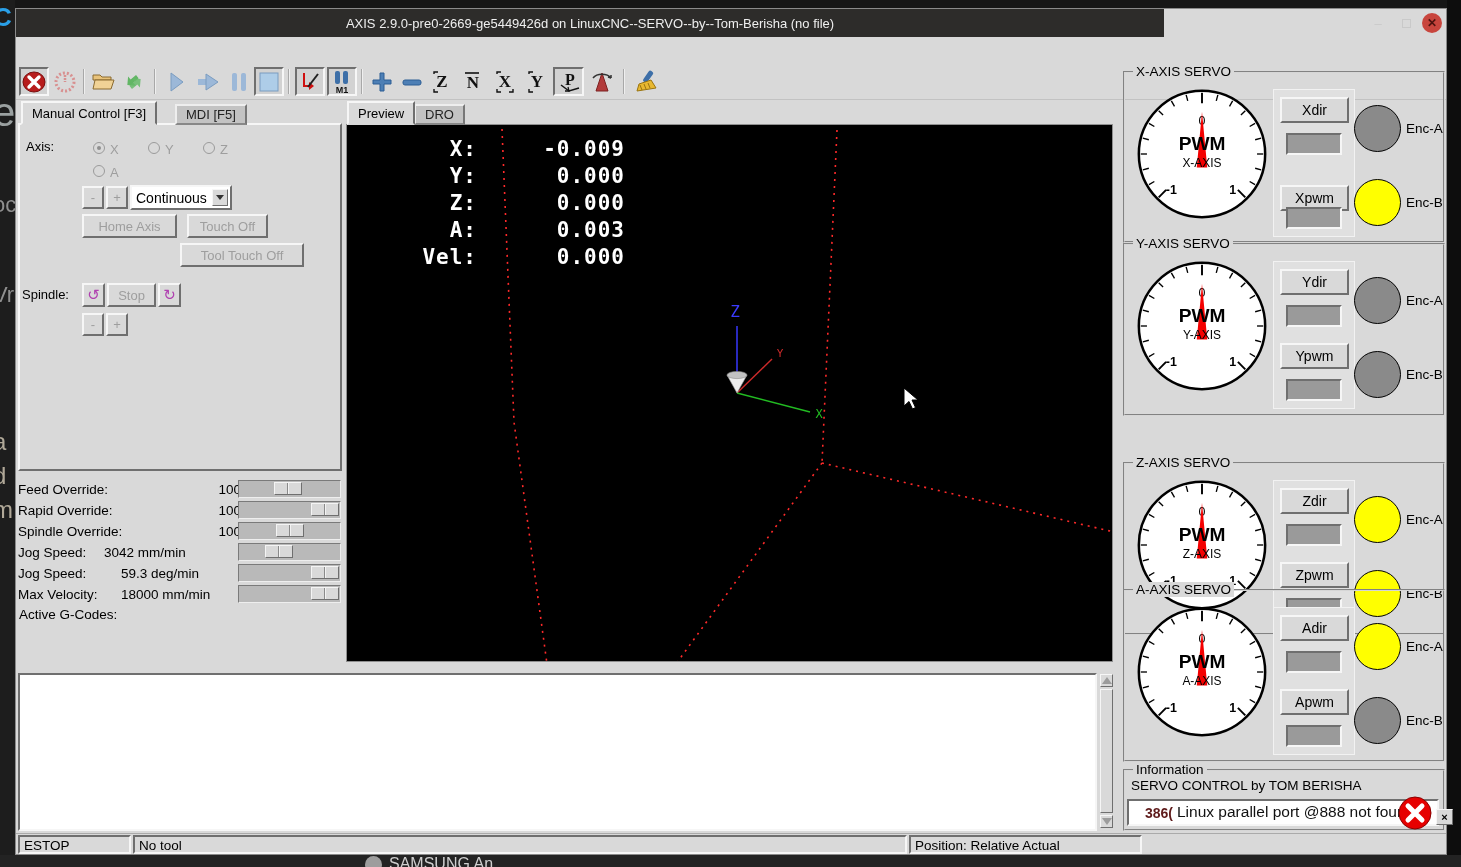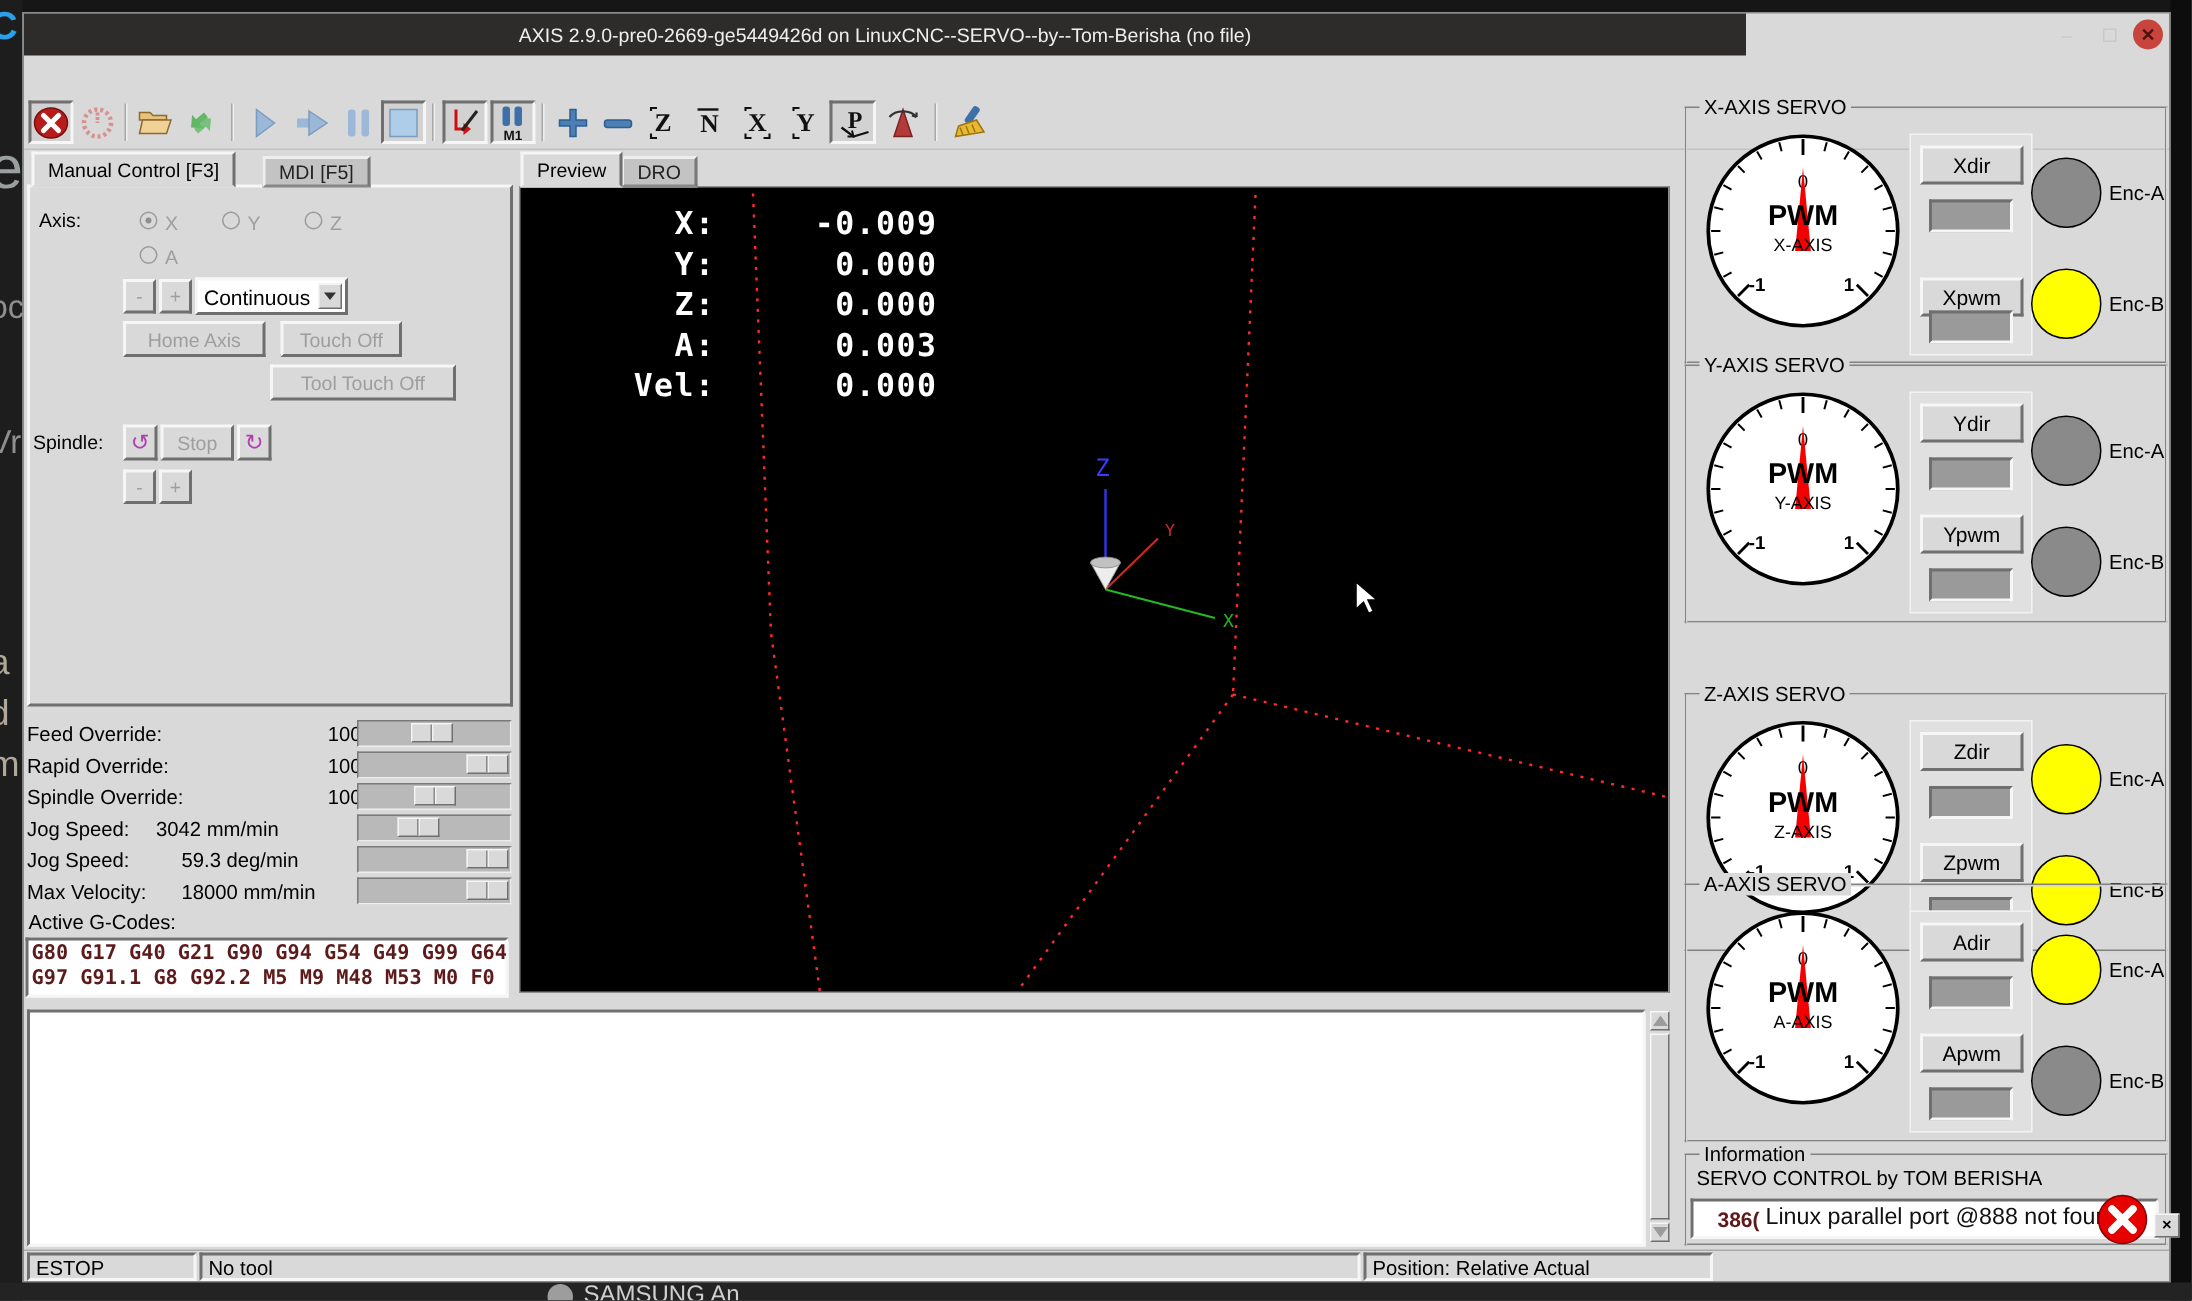--- a/index.html
+++ b/index.html
@@ -322,24 +322,20 @@
     </div>
     <div class="ov-row" style="top:575px;">
       <span class="ov-label">Max Velocity:</span>
       <span class="ov-value-l" style="left:105px;">18000 mm/min</span>
       <div class="slider">
           <div class="handle" style="left: 72px;"></div>
         </div>
     </div>
 
     <span class="dlabel abs" style="left:3px; top:598px; font-size:13.5px;">Active G-Codes:</span>
-    <div id="gcode-box" class="abs sunken mono">
-      <div>G80 G17 G40 G21 G90 G94 G54 G49 G99 G64</div>
-      <div>G97 G91.1 G8 G92.2 M5 M9 M48 M53 M0 F0</div>
-    </div>
 
     <div class="tabrow-tab" style="left:331px; top:92px;">
       <span>Preview</span>
     </div>
     <div class="tabrow-tab inactive" style="left:398px;">
       <span>DRO</span>
     </div>
 
     <div id="canvas" class="abs">
       <svg width="767" height="538" viewBox="0 0 767 538">

